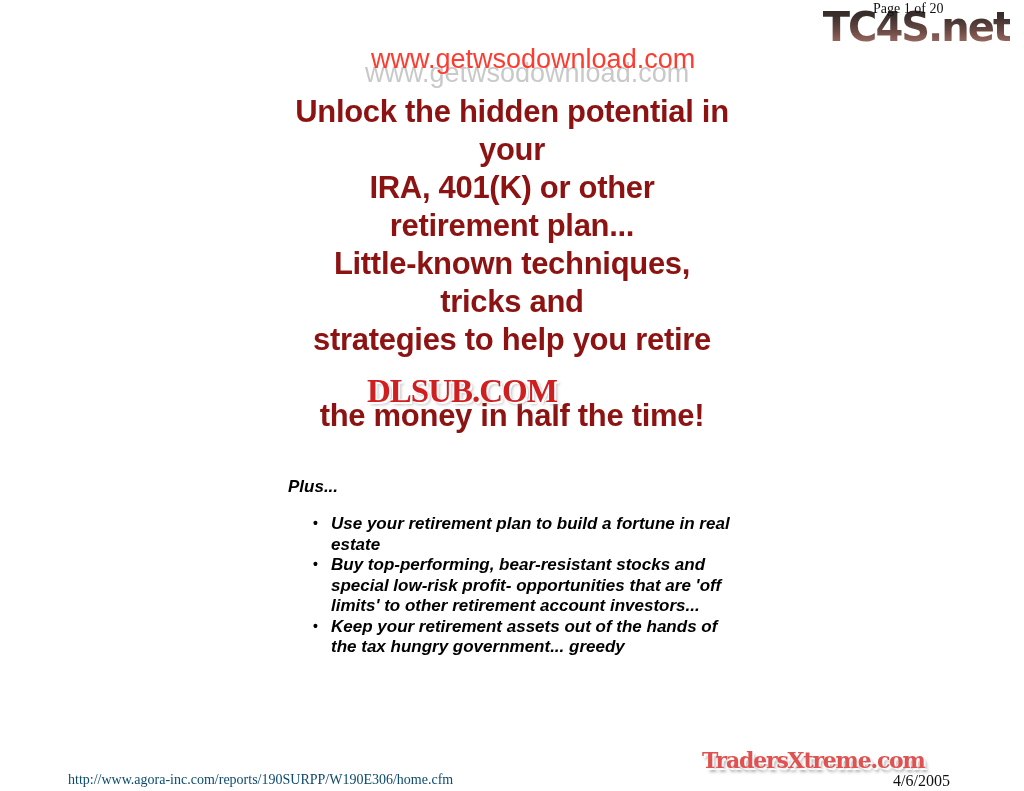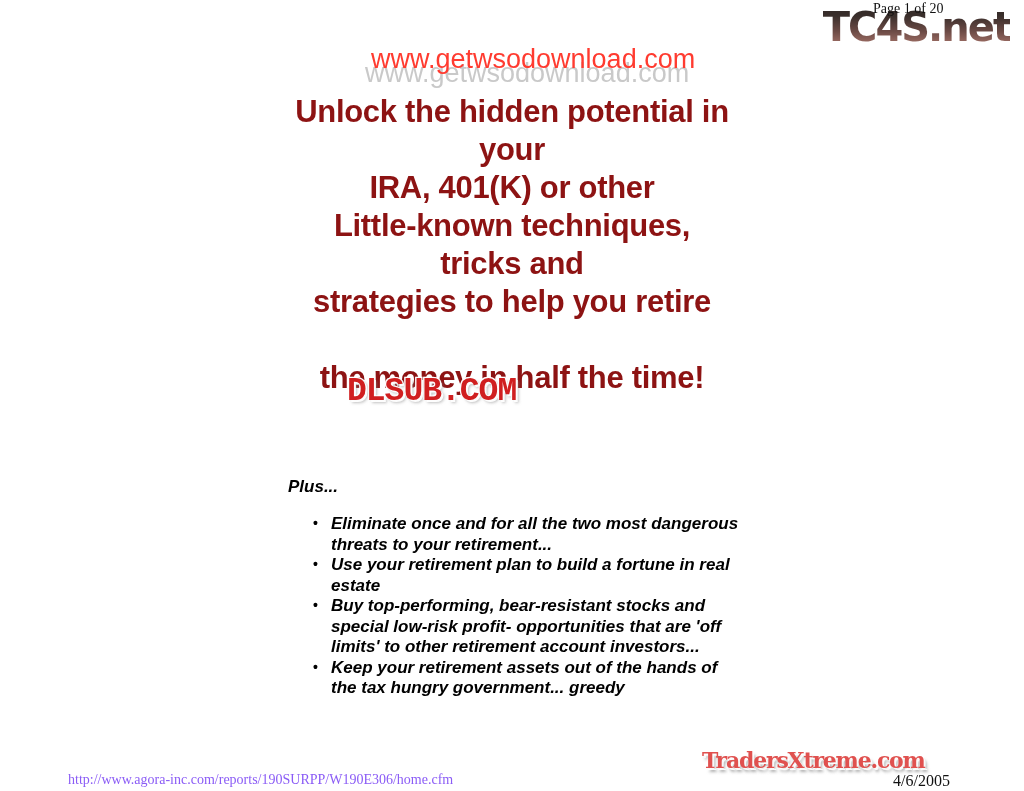--- a/index.html
+++ b/index.html
@@ -81,23 +81,23 @@
     line-height: 38px;
     letter-spacing: -0.3px;
   }
   #headline .hl {
     display: block;
   }
 
   
   #dlsub-wm {
     position: absolute;
-    left: 347px;
+    left: 367px;
     top: 375px;
-    font-family: Liberation Mono, monospace;
+    font-family: Liberation Serif, serif;
     font-weight: bold;
     font-size: 33px;
     line-height: 33px;
     letter-spacing: -1px;
     color: #d01f20;
     white-space: nowrap;
     -webkit-text-stroke: 2.5px #ffffff;
     paint-order: stroke fill;
     text-shadow:
        2px 2px 0 rgba(255,255,255,.95),
@@ -148,21 +148,21 @@
     color: #000000;
   }
 
   
   #footer-url {
     position: absolute;
     left: 68px;
     top: 772px;
     font-family: "Liberation Serif", serif;
     font-size: 14px;
-    color: #8b5cf6;
+    color: #0c4a6e;
     white-space: nowrap;
   }
   #tx-logo {
     position: absolute;
     left: 702px;
     top: 744px;
     font-family: "DejaVu Serif", serif;
     font-weight: bold;
     font-size: 22px;
     line-height: 32px;
@@ -194,33 +194,33 @@
   <div id="tc4s-logo">TC4S.net</div>
   <div id="page-number">Page 1 of 20</div>
 
   <div class="wso-wm" id="wso-gray">www.getwsodownload.com</div>
   <div class="wso-wm" id="wso-red">www.getwsodownload.com</div>
 
   <div id="headline">
     <span class="hl">Unlock the hidden potential in</span>
     <span class="hl">your</span>
     <span class="hl">IRA, 401(K) or other</span>
+    <span class="hl">retirement plan...</span>
     <span class="hl">Little-known techniques,</span>
     <span class="hl">tricks and</span>
     <span class="hl">strategies to help you retire</span>
     <span class="hl">&nbsp;</span>
     <span class="hl">the money in half the time!</span>
   </div>
 
   <div id="dlsub-wm">DLSUB.COM</div>
 
   <div id="plus-label">Plus...</div>
 
   <ul id="bullets">
-    <li>Eliminate once and for all the two most dangerous threats to your retirement...</li>
     <li> Use your retirement plan to build a fortune in real estate</li>
     <li>Buy top-performing, bear-resistant stocks and special low-risk profit- opportunities that are 'off limits' to other retirement account investors...</li>
     <li>Keep your retirement assets out of the hands of the tax hungry government... greedy</li>
   </ul>
 
   <div id="footer-url">http://www.agora-inc.com/reports/190SURPP/W190E306/home.cfm</div>
   <div id="tx-logo">TradersXtreme.com</div>
   <div id="footer-date">4/6/2005</div>
 
 </div>

